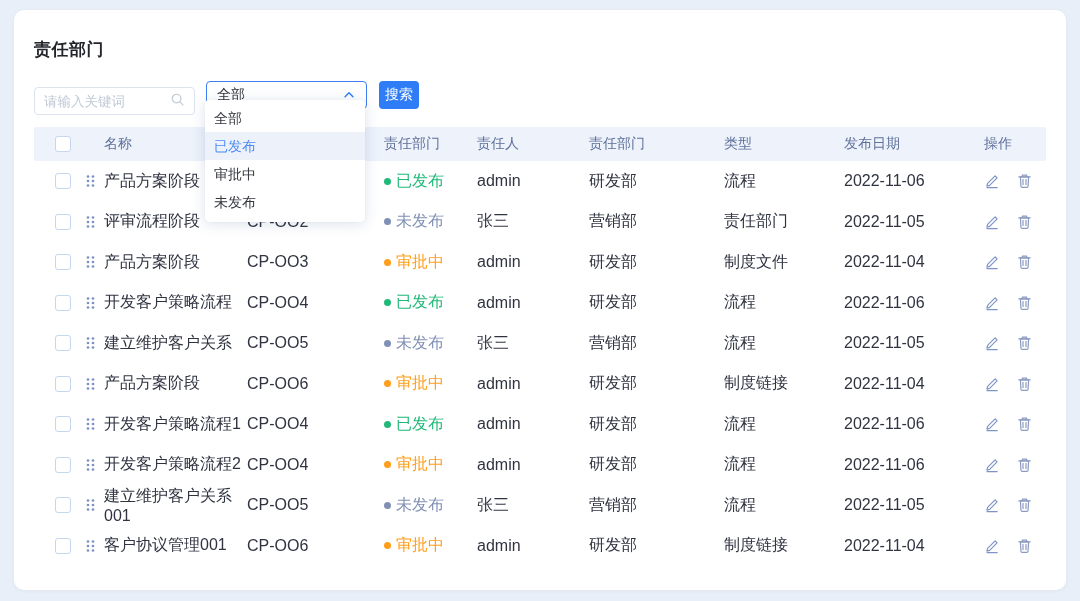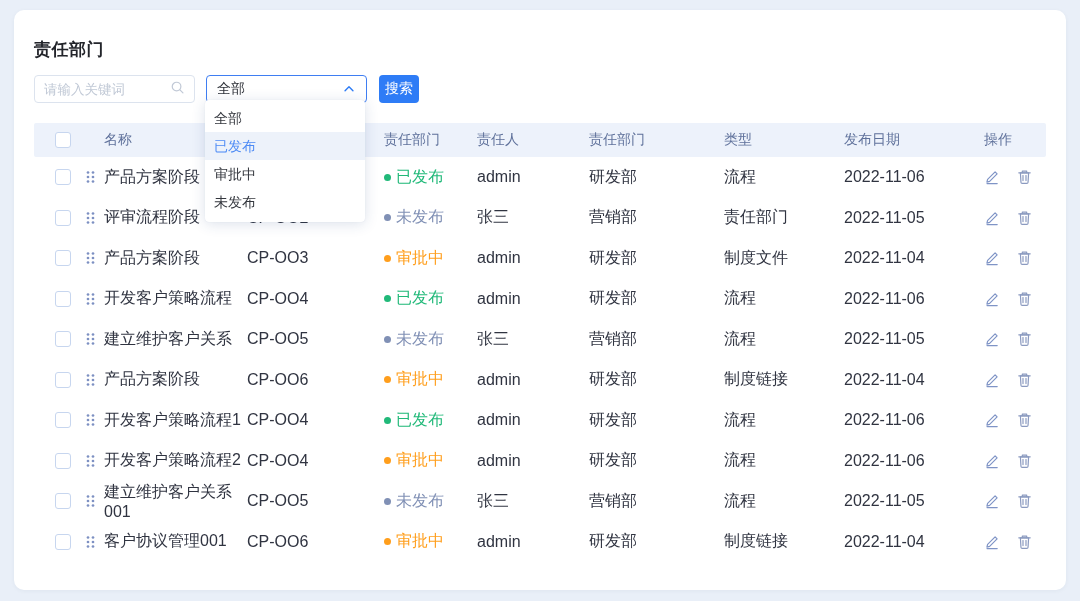--- a/index.html
+++ b/index.html
@@ -14,21 +14,21 @@
     width:1052px; height:580px;
     background:#ffffff; border-radius:10px;
     box-shadow:0 1px 4px rgba(31,56,88,.05);
     padding:20px;
   }
   .title { margin-top:8px; font-size:17px; font-weight:700; color:#23252b; letter-spacing:.5px; }
 
   .toolbar { margin-top:14px; display:flex; align-items:center; }
   .search-box {
     width:161px; height:28px; border:1px solid #dce3ee; border-radius:4px;
-    display:flex; align-items:center; padding:8px 9px; background:#fff;
+    display:flex; align-items:center; padding:8px 9px; background:#fff;margin-top:12px;
   }
   .search-box input {
     border:none; outline:none; flex:1; min-width:0;
     font-size:13.5px; color:#333; font-family:inherit; background:transparent;
   }
   .search-box input::placeholder { color:#c1c9d6; }
   .icon-search { flex:0 0 auto; }
 
   .select {
     margin-left:11px; width:161px; height:28px;
@@ -47,21 +47,21 @@
     background:#fff; border-radius:4px; z-index:10;
     box-shadow:0 2px 14px rgba(36,70,129,.16), 0 0 1px rgba(36,70,129,.15);
     padding:4px 0 6px 0;
   }
   .dropdown .option {
     height:28px; line-height:28px; padding:0 9px;
     font-size:14px; color:#33363d; cursor:pointer; white-space:nowrap;
   }
   .dropdown .option.selected { background:#edf2fa; color:#4e8bf5; }
 
-  .table { margin-top:20px; }
+  .table { margin-top:12px; }
   .thead, .row {
     display:grid;
     grid-template-columns:40px 30px 143px 137px 93px 112px 135px 120px 140px 1fr;
     align-items:center;
   }
   .thead {
     height:34px; background:#edf2fb; border-radius:2px;
     color:#5f719b; font-size:14px;
   }
   .row { height:40.5px; font-size:16px; color:#303441; }

